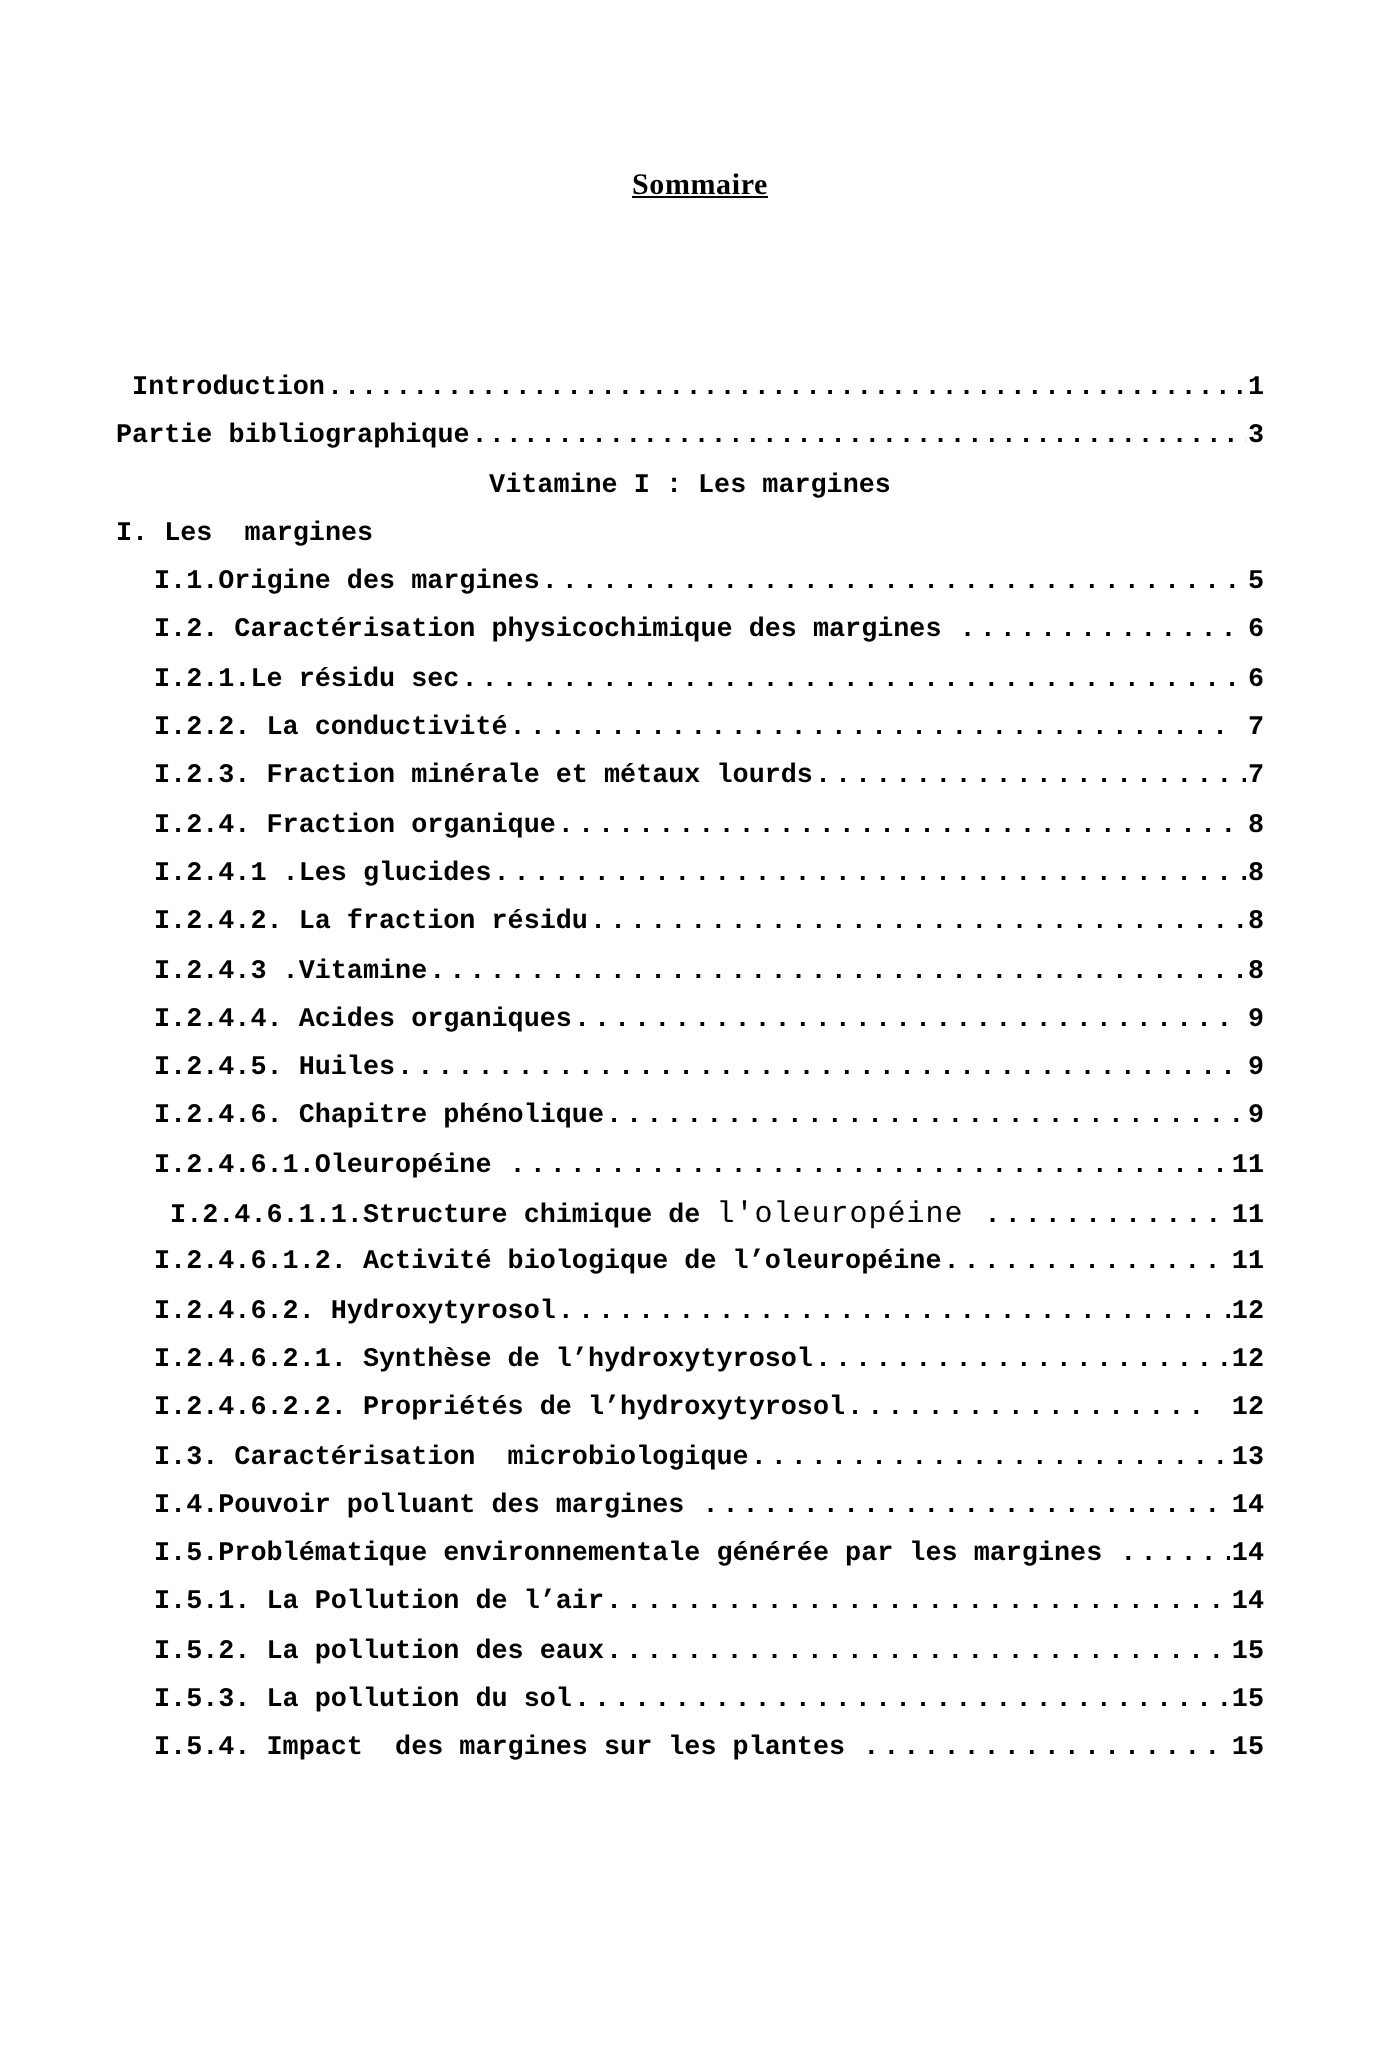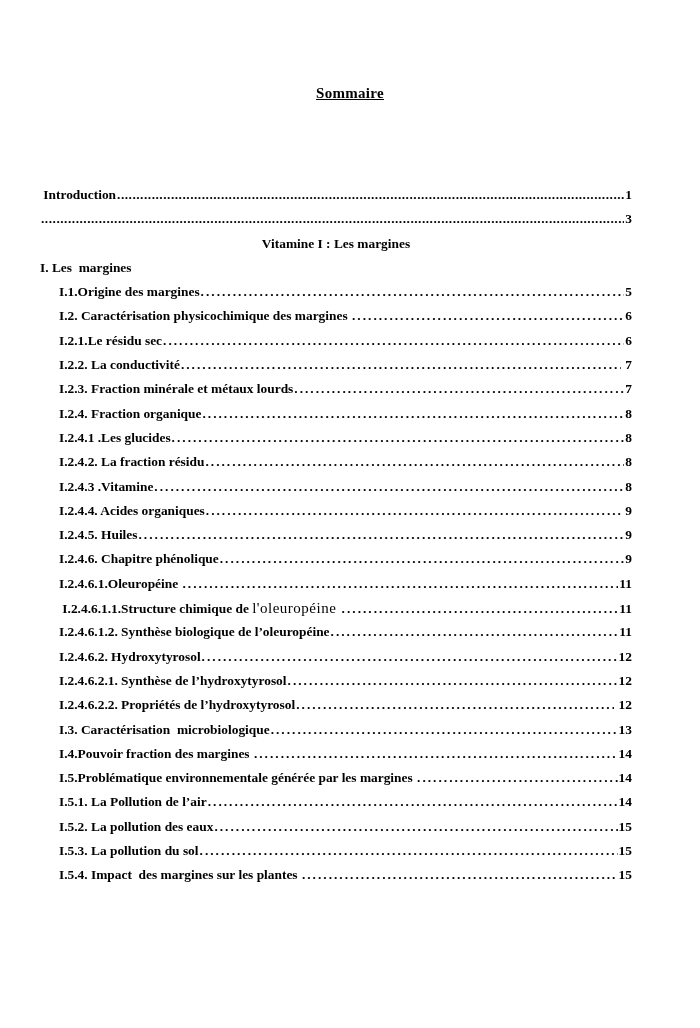--- a/index.html
+++ b/index.html
@@ -18,22 +18,23 @@
     padding-top: 84px;
   }
   .doc-title {
     font-size: 15px;
     font-weight: bold;
     text-decoration: underline;
     letter-spacing: 0.3px;
   }
   .toc {
     margin-top: 81px;
-    padding-left: 40px;
+    padding-left: 58px;
     padding-right: 68px;
+    font-family: Liberation Mono, monospace;
   }
   .toc-row {
     display: flex;
     align-items: baseline;
     height: 24.3px;
     font-size: 13.4px;
     font-weight: bold;
     line-height: 24.3px;
   }
   .toc-row.heading { justify-content: center; }
@@ -64,20 +65,21 @@
     <span class="doc-title">Sommaire</span>
   </div>
   <div class="toc">
       <div class="toc-row indent-0 dotted">
     <span class="label"> Introduction</span>
 
     <span class="leader">....................................................................................................................................................................................................................................................................</span>
     <span class="pagenum">1</span>
   </div>
       <div class="toc-row indent-0 dotted">
+    <span class="label">Partie bibliographique</span>
 
     <span class="leader">....................................................................................................................................................................................................................................................................</span>
     <span class="pagenum">3</span>
   </div>
       <div class="toc-row indent-0 heading">
     <span class="label">Vitamine I : Les margines</span>
 
   </div>
       <div class="toc-row indent-0 plain">
     <span class="label">I. Les  margines</span>
@@ -161,21 +163,21 @@
     <span class="leader">....................................................................................................................................................................................................................................................................</span>
     <span class="pagenum">11</span>
   </div>
       <div class="toc-row indent-1 dotted">
     <span class="label"> I.2.4.6.1.1.Structure chimique de </span>
     <span class="label2">l'oleuropéine </span>
     <span class="leader">....................................................................................................................................................................................................................................................................</span>
     <span class="pagenum">11</span>
   </div>
       <div class="toc-row indent-1 dotted">
-    <span class="label">I.2.4.6.1.2. Synthèse biologique de l’oleuropéine</span>
+    <span class="label">I.2.4.6.1.2. Activité biologique de l’oleuropéine</span>
 
     <span class="leader">....................................................................................................................................................................................................................................................................</span>
     <span class="pagenum">11</span>
   </div>
       <div class="toc-row indent-1 dotted">
     <span class="label">I.2.4.6.2. Hydroxytyrosol</span>
 
     <span class="leader">....................................................................................................................................................................................................................................................................</span>
     <span class="pagenum">12</span>
   </div>
@@ -191,21 +193,21 @@
     <span class="leader">....................................................................................................................................................................................................................................................................</span>
     <span class="pagenum"> 12</span>
   </div>
       <div class="toc-row indent-1 dotted">
     <span class="label">I.3. Caractérisation  microbiologique</span>
 
     <span class="leader">....................................................................................................................................................................................................................................................................</span>
     <span class="pagenum">13</span>
   </div>
       <div class="toc-row indent-1 dotted">
-    <span class="label">I.4.Pouvoir fraction des margines </span>
+    <span class="label">I.4.Pouvoir polluant des margines </span>
 
     <span class="leader">....................................................................................................................................................................................................................................................................</span>
     <span class="pagenum">14</span>
   </div>
       <div class="toc-row indent-1 dotted">
     <span class="label">I.5.Problématique environnementale générée par les margines </span>
 
     <span class="leader">....................................................................................................................................................................................................................................................................</span>
     <span class="pagenum">14</span>
   </div>

